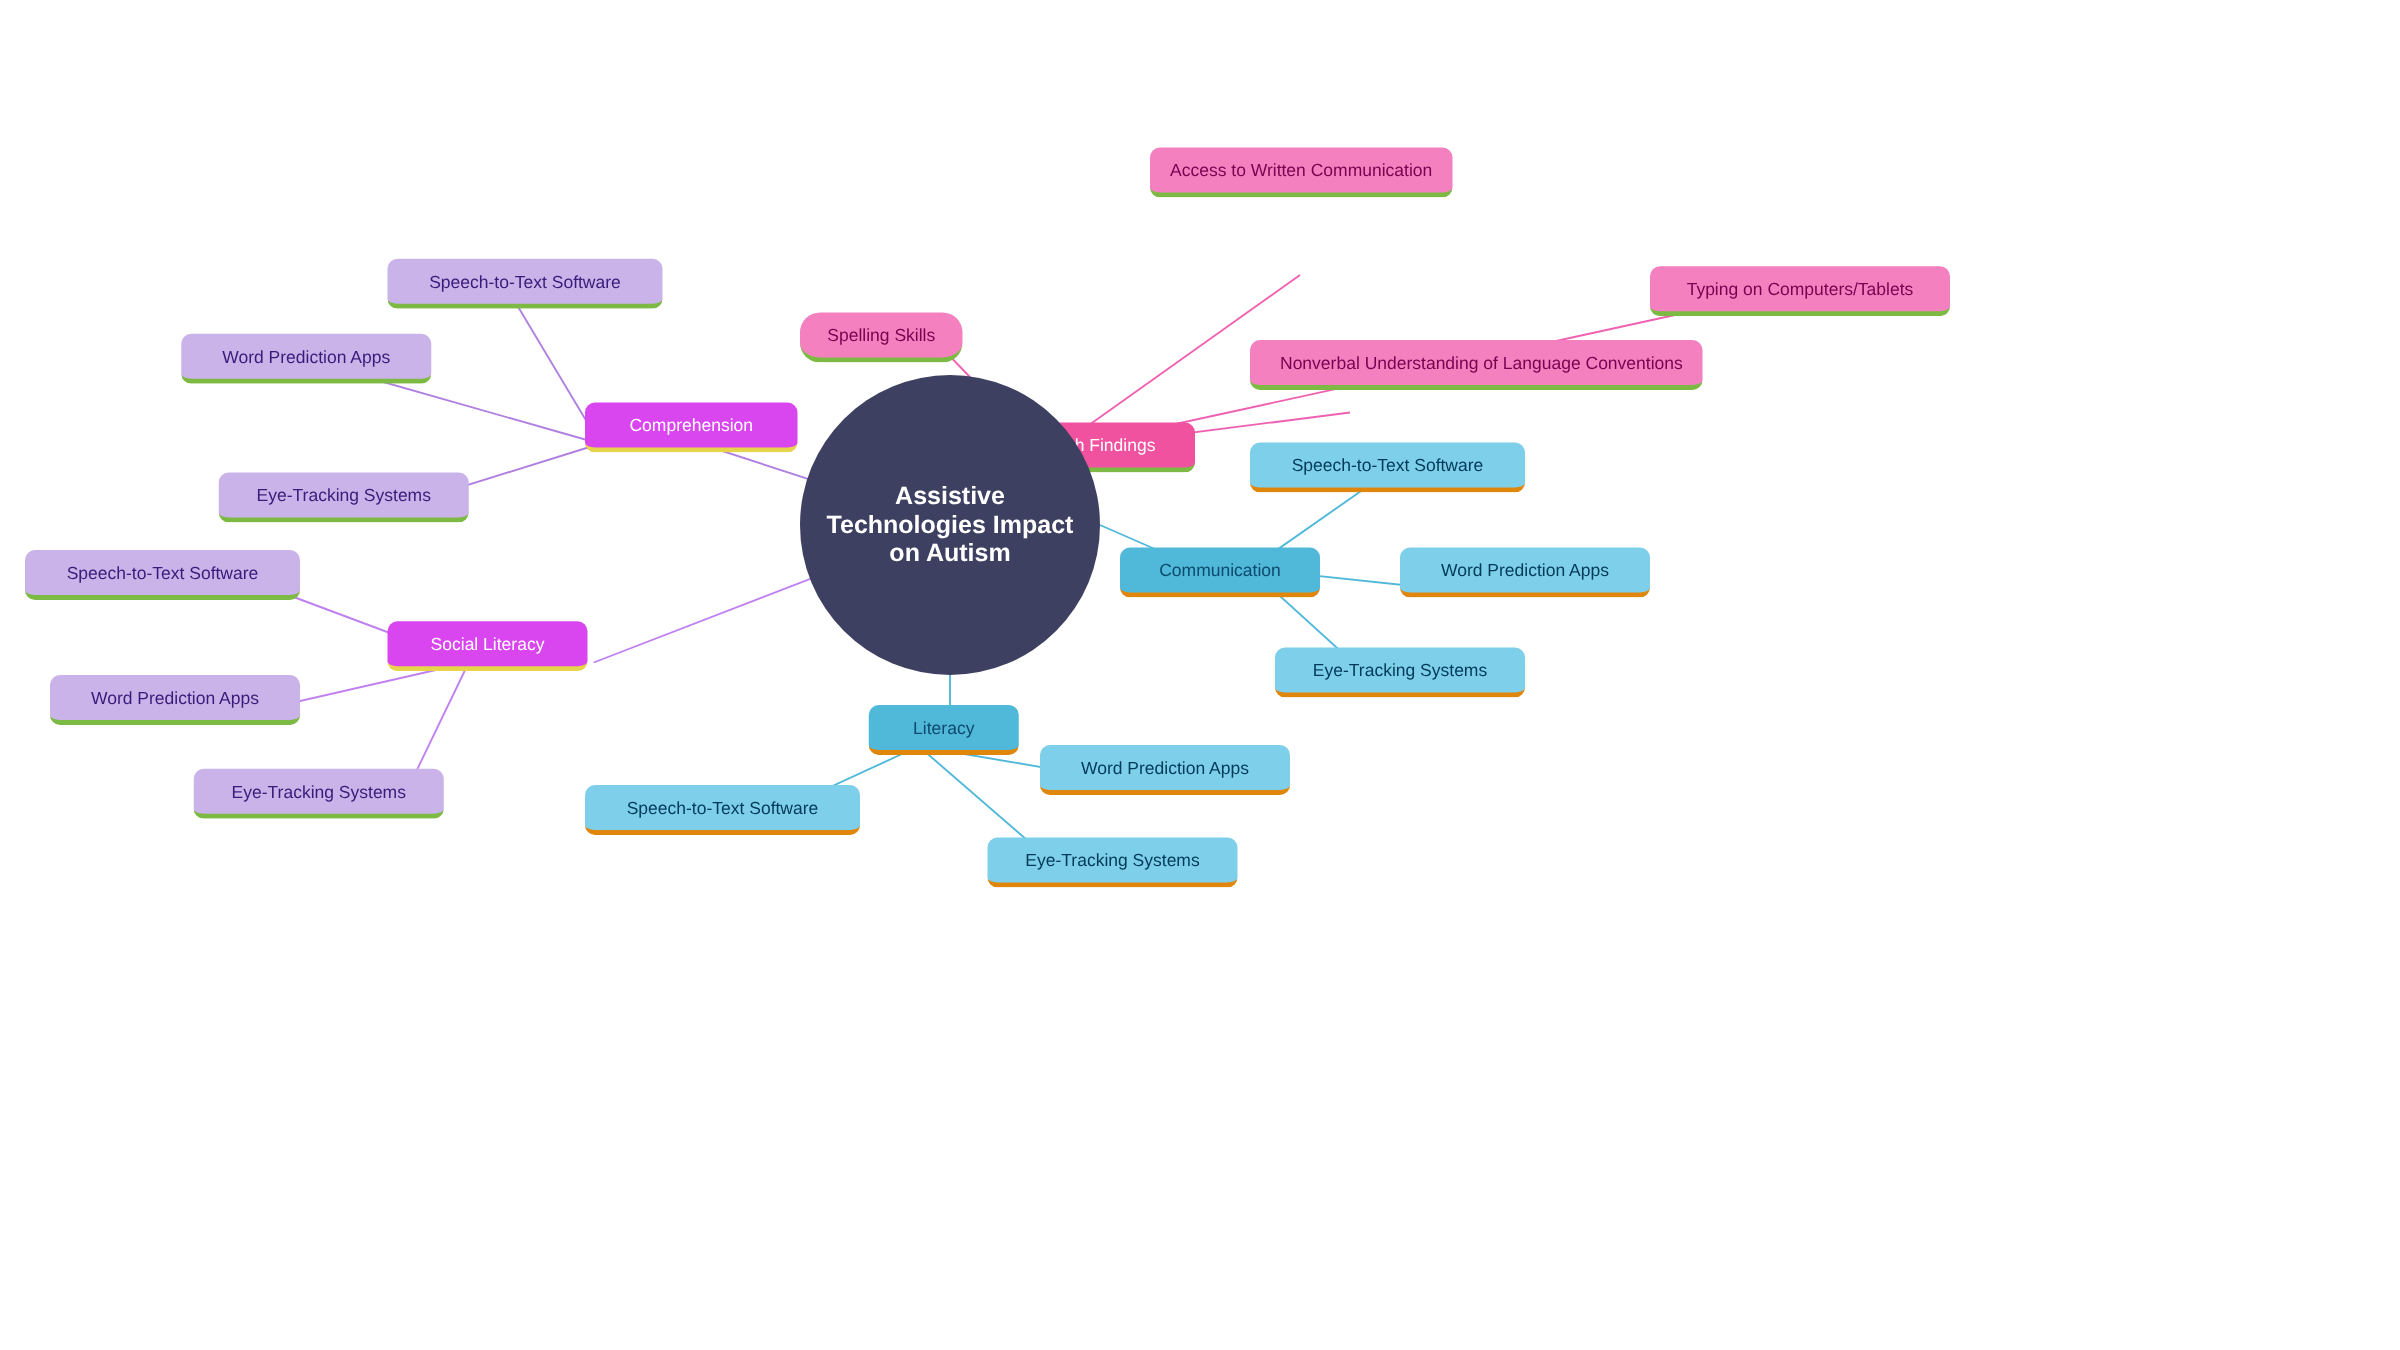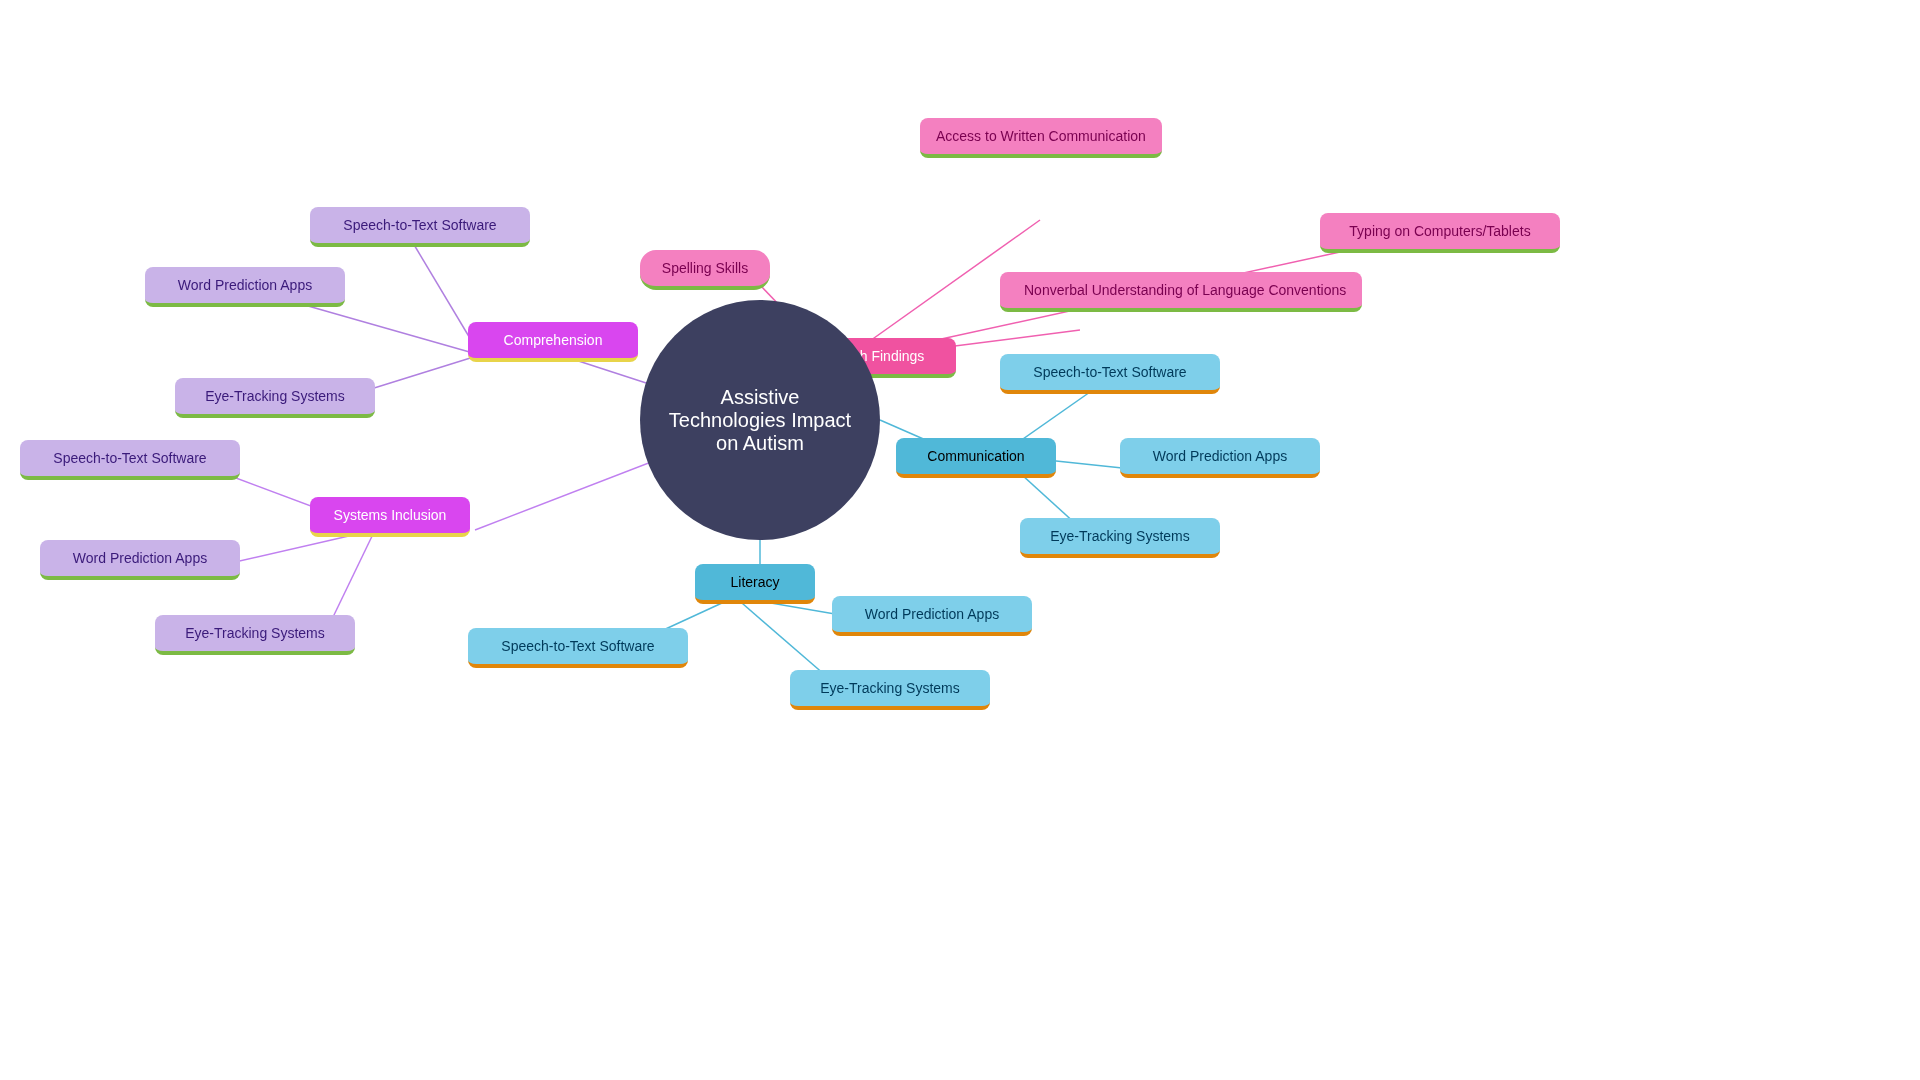--- a/index.html
+++ b/index.html
@@ -35,21 +35,21 @@
     .center-node {
       position: absolute;
       border-radius: 50%;
       background: #3d4060;
       color: #ffffff;
       display: flex;
       align-items: center;
       justify-content: center;
       text-align: center;
       font-size: 20px;
-      font-weight: 400;
+      font-weight: 700;
       z-index: 2;
       width: 240px;
       height: 240px;
       padding: 20px;
     }
     
     .node-purple {
       background: #c9b3e8;
       color: #3a1a7a;
       border-bottom-color: #7cba44;
@@ -74,21 +74,21 @@
     }
     
     .node-pink-branch {
       background: #f052a0;
       color: #ffffff;
       border-bottom-color: #7cba44;
     }
     
     .node-cyan-branch {
       background: #50b8d8;
-      color: #000000;
+      color: #0c4a6e;
       border-bottom-color: #e0860a;
     }
   </style>
 </head>
 <body>
 
 <svg id="connections" xmlns="http://www.w3.org/2000/svg">
 
   <line x1="760" y1="420" x2="560" y2="355" stroke="#b080e0" stroke-width="1.5"></line>
 
@@ -130,21 +130,21 @@
   <span>Speech-to-Text Software</span>
 </div>
 <div class="node node-purple" style="left: 145px; top: 267px; min-width: 200px;">
   <span>Word Prediction Apps</span>
 </div>
 <div class="node node-purple" style="left: 175px; top: 378px; min-width: 200px;">
   <span>Eye-Tracking Systems</span>
 </div>
 
 <div class="node node-lavender" style="left: 310px; top: 497px; min-width: 160px;">
-  <span>Systems Inclusion</span>
+  <span>Social Literacy</span>
 </div>
 
 <div class="node node-purple" style="left: 20px; top: 440px; min-width: 220px;">
   <span>Speech-to-Text Software</span>
 </div>
 <div class="node node-purple" style="left: 40px; top: 540px; min-width: 200px;">
   <span>Word Prediction Apps</span>
 </div>
 <div class="node node-purple" style="left: 155px; top: 615px; min-width: 200px;">
   <span>Eye-Tracking Systems</span>

